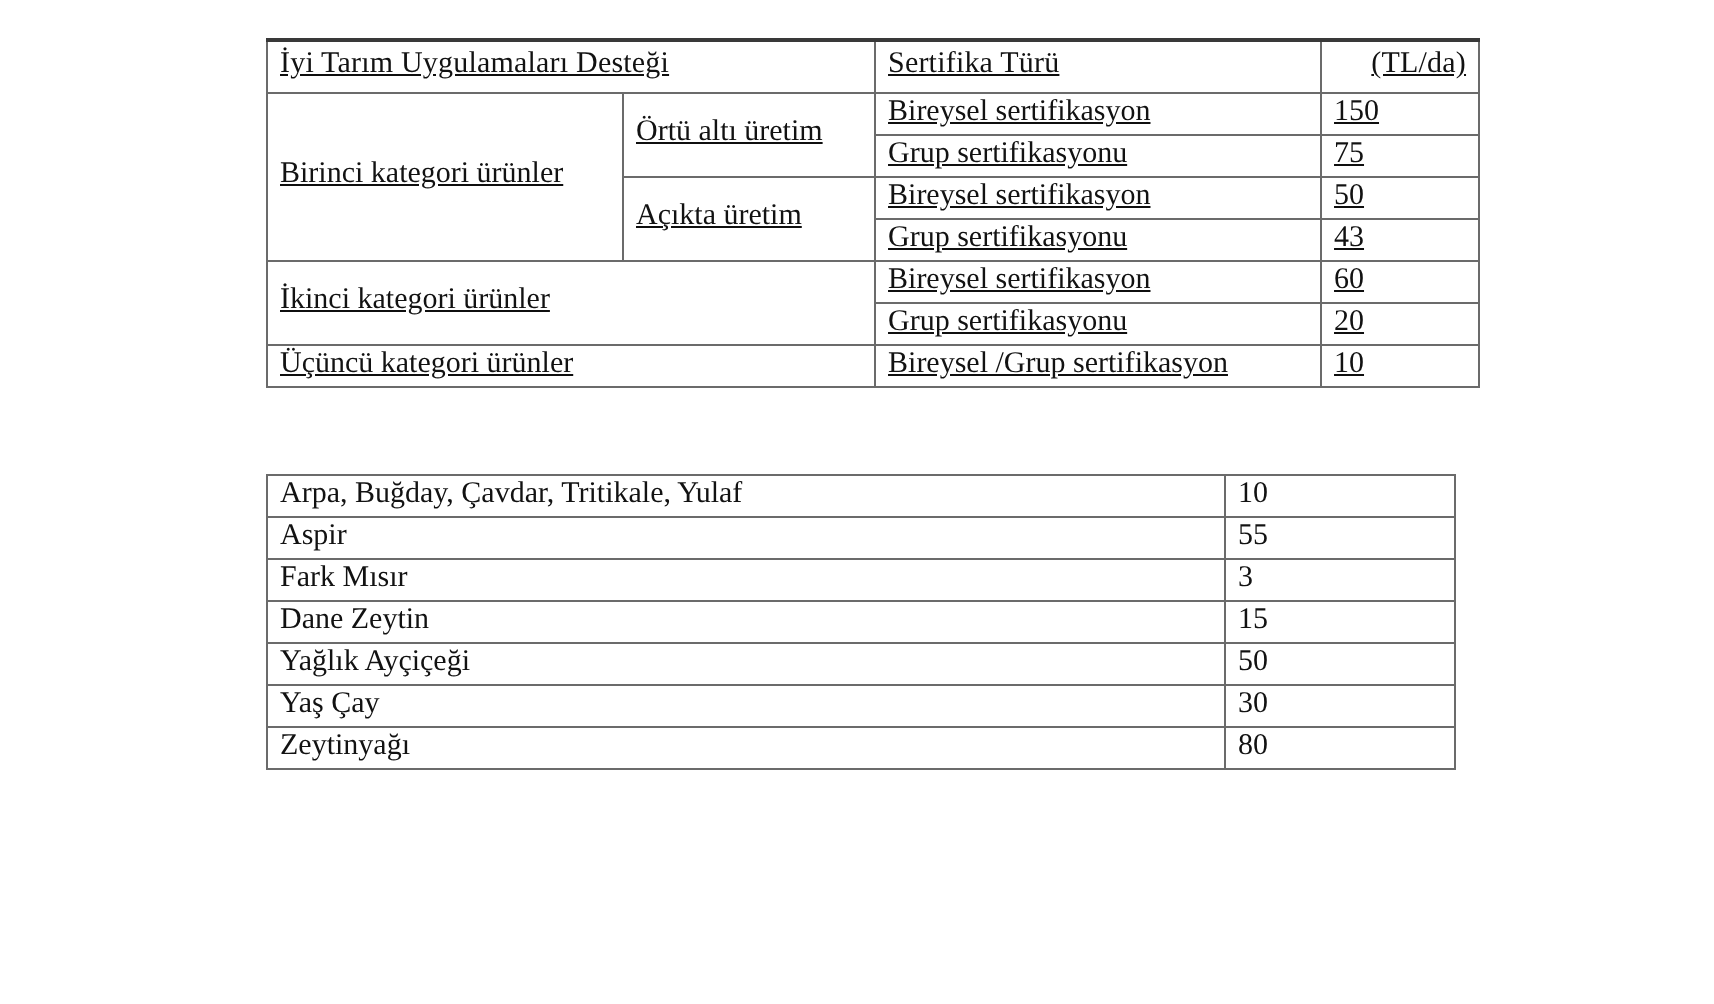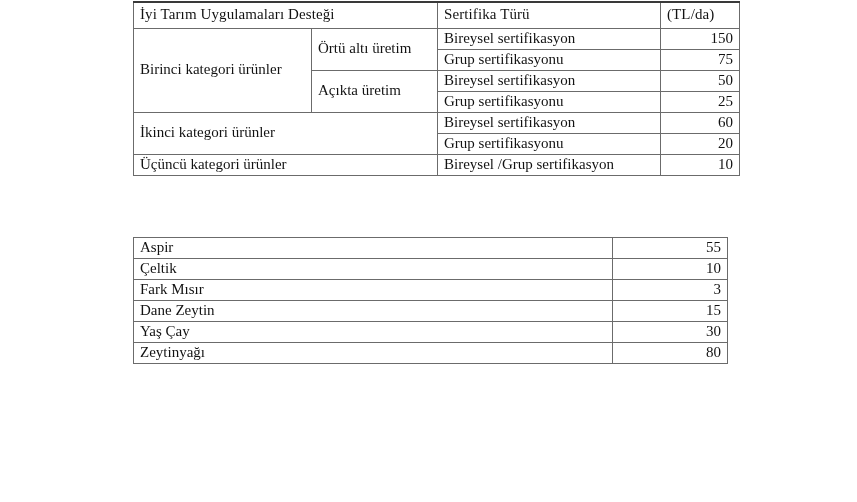--- a/index.html
+++ b/index.html
@@ -38,31 +38,32 @@
   }
   .doc-table .outer-top td,
   .doc-table .outer-top th { border-top: 2px solid #3a3a3a; }
 
   .hdr {
     font-weight: bold;
     font-size: 15px;
     letter-spacing: .1px;
   }
   .num {
-    text-align: right;
+    text-align: left;
     font-size: 15px;
   }
-  .ctr { text-align: left; }
+  .ctr { text-align: right; }
   .lbl { text-align: left; }
 
   
   #table-iyi-tarim {
     left: 133px;
-    top: 1px;
+    top: 19px;
     width: 606px;
+    text-decoration: underline;
   }
   #table-iyi-tarim .c-cat   { width: 178px; }
   #table-iyi-tarim .c-sub   { width: 126px; }
   #table-iyi-tarim .c-cert  { width: 223px; }
   #table-iyi-tarim .c-val   { width: 79px;  }
 
   #table-iyi-tarim tr { height: 21px; }
   #table-iyi-tarim tr.head-row { height: 26px; }
 
   
@@ -107,21 +108,21 @@
       <td class="num">75</td>
     </tr>
 
     <tr>
       <td class="lbl" rowspan="2">Açıkta üretim</td>
       <td class="lbl">Bireysel sertifikasyon</td>
       <td class="num">50</td>
     </tr>
     <tr>
       <td class="lbl">Grup sertifikasyonu</td>
-      <td class="num">25</td>
+      <td class="num">43</td>
     </tr>
 
     <tr>
       <td class="lbl" colspan="2" rowspan="2">İkinci kategori ürünler</td>
       <td class="lbl">Bireysel sertifikasyon</td>
       <td class="num">60</td>
     </tr>
     <tr>
       <td class="lbl">Grup sertifikasyonu</td>
       <td class="num">20</td>
@@ -134,35 +135,39 @@
     </tr>
   </tbody>
 </table>
 
 <table class="doc-table" id="table-havza">
   <colgroup>
       <col class="c-name">
       <col class="c-val">
     </colgroup>
   <tbody id="havza-body">
+  <tr>
+        <td class="lbl">Arpa, Buğday, Çavdar, Tritikale, Yulaf</td>
+        <td class="num">10</td>
+      </tr>
       <tr>
         <td class="lbl">Aspir</td>
         <td class="num">55</td>
-      </tr>
-      <tr>
-        <td class="lbl">Çeltik</td>
-        <td class="num">10</td>
       </tr>
       <tr>
         <td class="lbl">Fark Mısır</td>
         <td class="num">3</td>
       </tr>
       <tr>
         <td class="lbl">Dane Zeytin</td>
         <td class="num">15</td>
+      </tr>
+      <tr>
+        <td class="lbl">Yağlık Ayçiçeği</td>
+        <td class="num">50</td>
       </tr>
       <tr>
         <td class="lbl">Yaş Çay</td>
         <td class="num">30</td>
       </tr>
       <tr>
         <td class="lbl">Zeytinyağı</td>
         <td class="num">80</td>
       </tr>
     </tbody>

